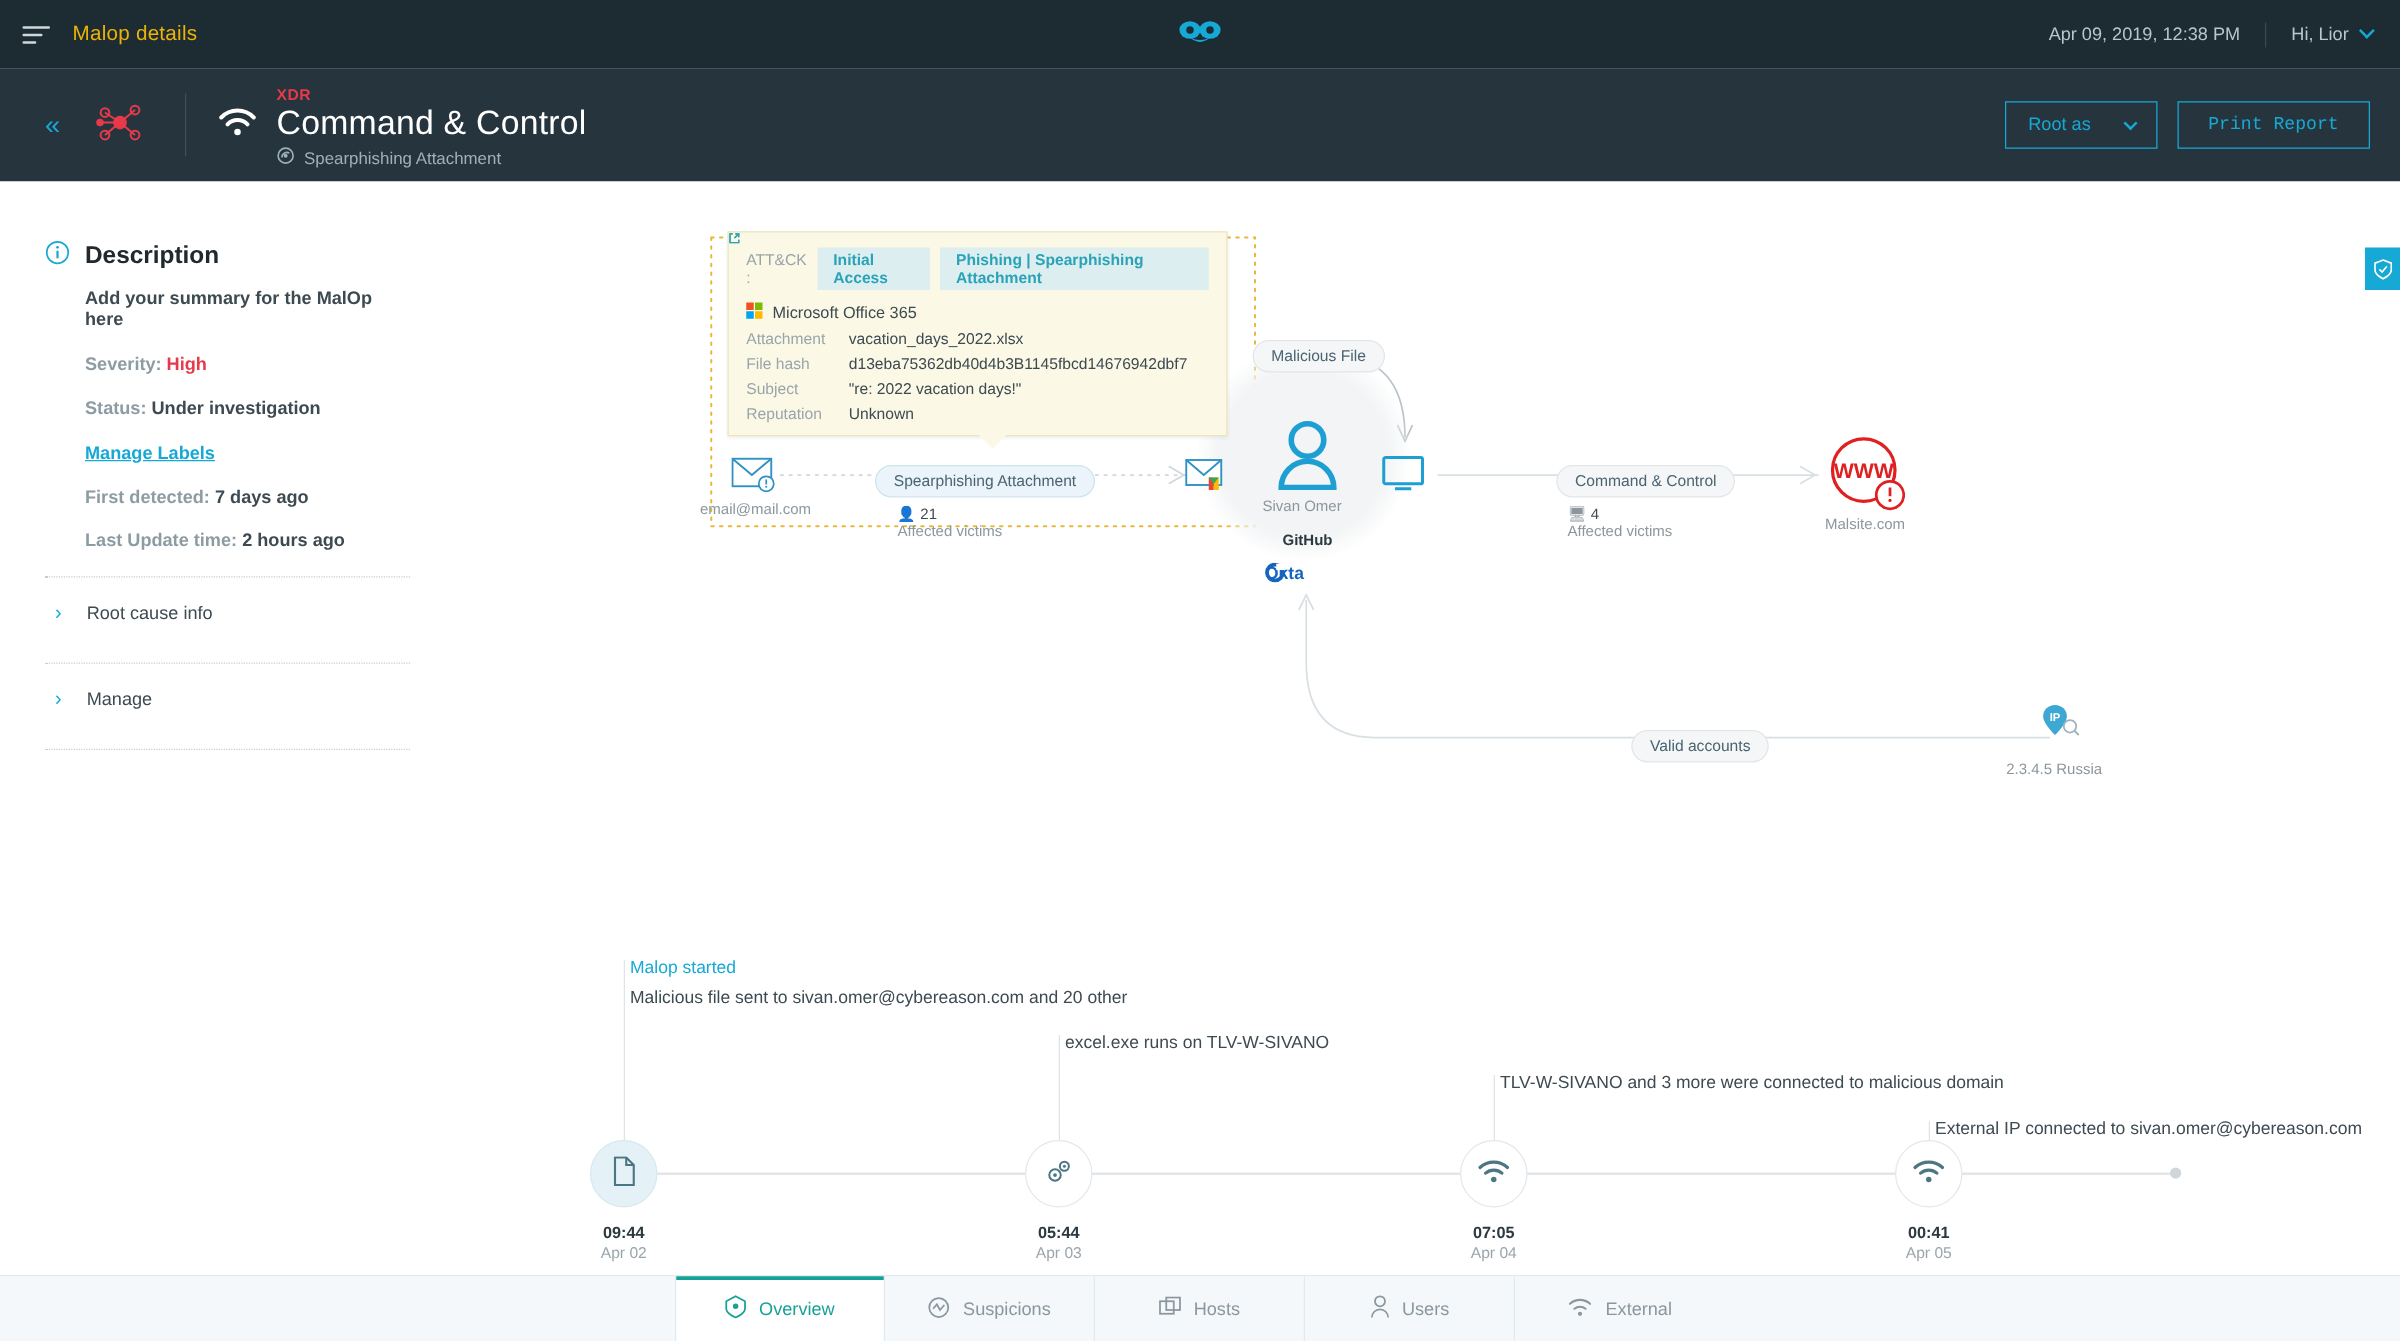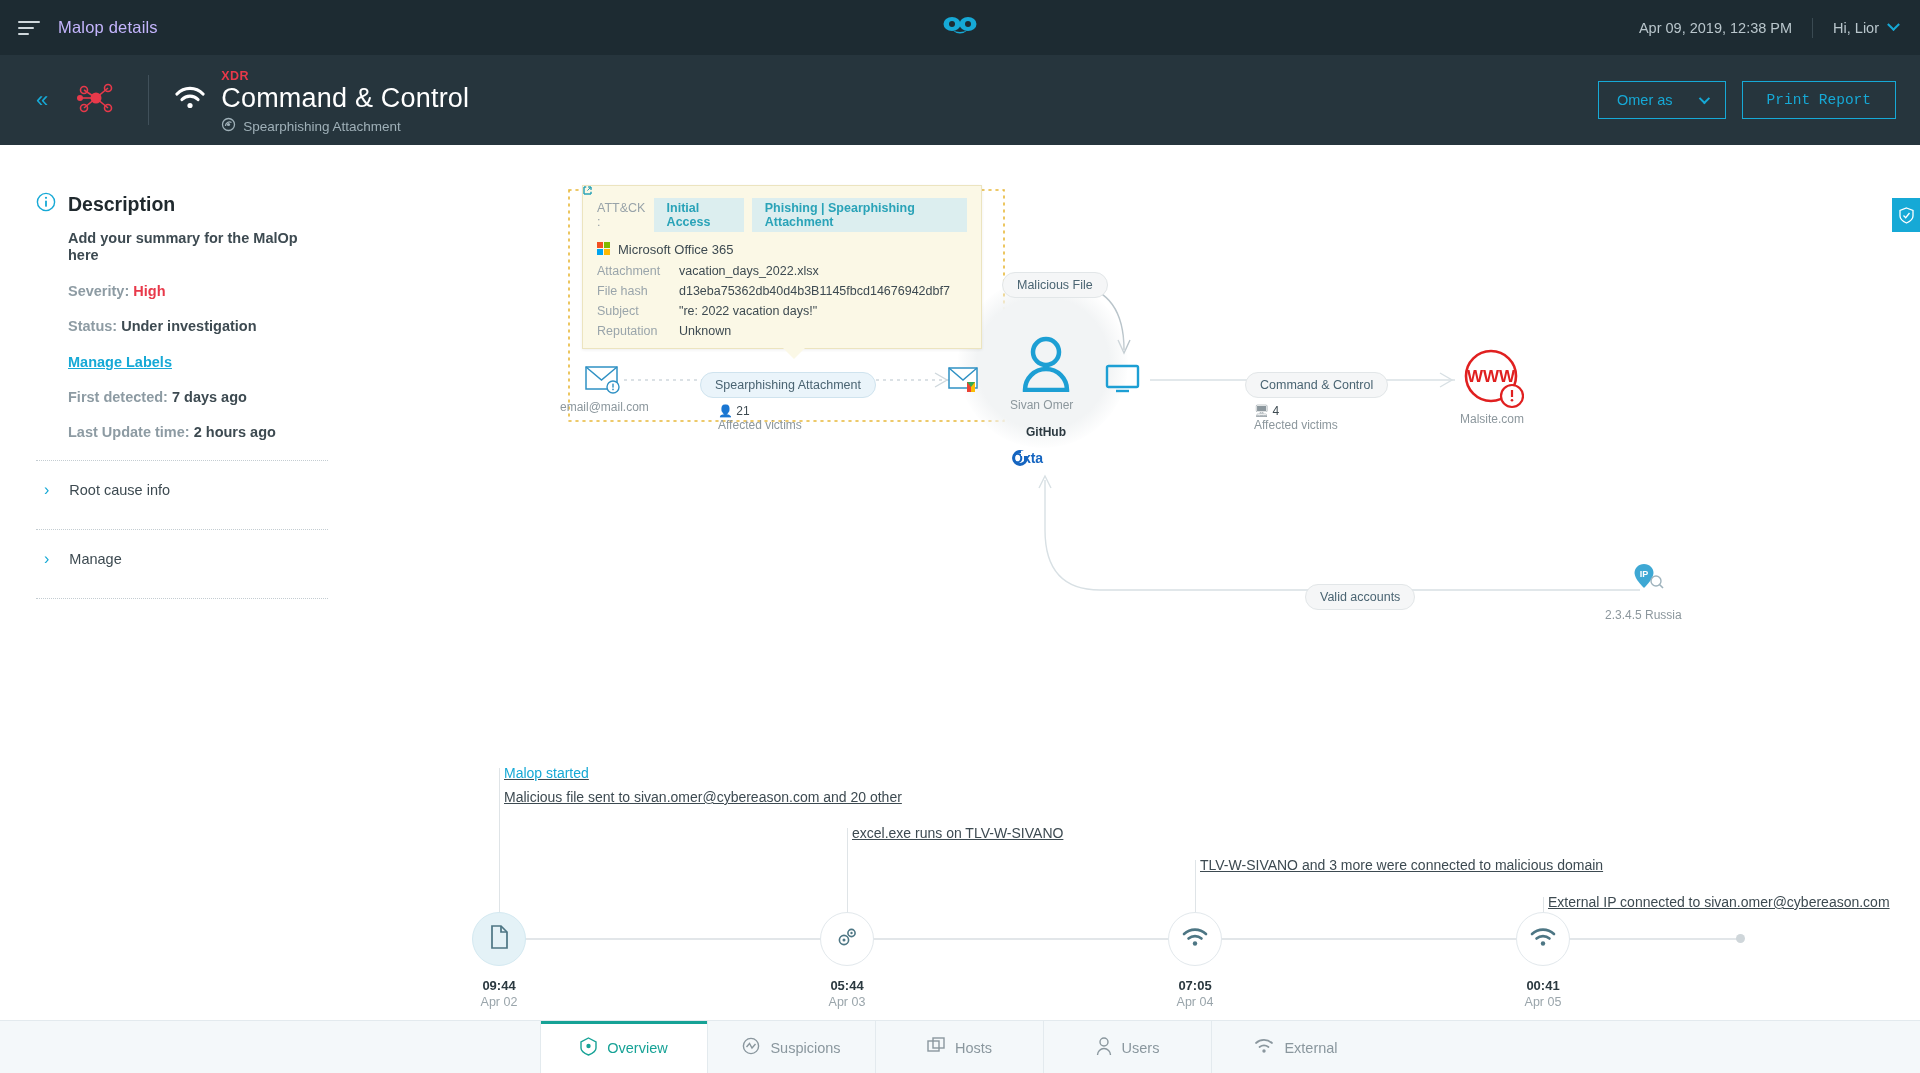--- a/index.html
+++ b/index.html
@@ -15,21 +15,21 @@
   .topbar {
     position: absolute; top: 0; left: 0; width: 1920px; height: 55px;
     background: #1d2b32; display: flex; align-items: center;
   }
   .topbar-left { display: flex; align-items: center; gap: 18px; padding-left: 18px; }
   .hamburger { width: 22px; height: 16px; position: relative; cursor: pointer; }
   .hamburger i { position: absolute; left: 0; height: 2.5px; background: #cfd8dc; border-radius: 1px; }
   .hamburger i:nth-child(1) { top: 1px; width: 22px; }
   .hamburger i:nth-child(2) { top: 7px; width: 16px; }
   .hamburger i:nth-child(3) { top: 13px; width: 11px; }
-  .topbar-title { color: #c4b5fd; font-size: 16.5px; letter-spacing: .2px; }
+  .topbar-title { color: #eab308; font-size: 16.5px; letter-spacing: .2px; }
 
   .logo-owl { position: absolute; left: 50%; transform: translateX(-50%); top: 14px; }
 
   .topbar-right {
     position: absolute; right: 22px; top: 0; height: 55px;
     display: flex; align-items: center; gap: 0; color: #b9c6cc; font-size: 14.5px;
   }
   .topbar-date { padding-right: 20px; }
   .topbar-sep { width: 1px; height: 20px; background: #3a4a52; }
   .topbar-user { padding-left: 20px; display: flex; align-items: center; gap: 10px; cursor: pointer; }
@@ -119,21 +119,21 @@
   .victims { position: absolute; font-size: 12px; color: #8c979d; white-space: nowrap; }
   .victims b { color: #3d4a51; font-weight: normal; }
 
   .glow-circle {
     position: absolute; width: 170px; height: 170px; border-radius: 50%;
     background: radial-gradient(circle, #f2f4f5 55%, rgba(242,244,245,0) 72%);
   }
 
   
   .timeline { position: absolute; left: 0; top: 620px; width: 1920px; height: 380px; }
-  .tl-note { position: absolute; font-size: 14px; color: #3d4a51; white-space: nowrap; text-decoration: underline; }
+  .tl-note { position: absolute; font-size: 14px; color: #3d4a51; white-space: nowrap; }
   .tl-note .start { color: #16a9d6; display: block; margin-bottom: 8px; }
   .tl-stem { position: absolute; width: 1px; background: #dfe4e7; }
   .tl-axis { position: absolute; left: 500px; top: 318px; width: 1240px; height: 2px; background: #e2e6e9; }
   .tl-dot-end { position: absolute; left: 1736px; top: 314px; width: 9px; height: 9px; border-radius: 50%; background: #cfd6da; }
   .tl-node { position: absolute; width: 54px; height: 54px; border-radius: 50%; background: #fff;
     border: 1px solid #e2e8ec; display: flex; align-items: center; justify-content: center; cursor: pointer; }
   .tl-node.active { background: #e4f2f7; border-color: #d4e9f1; }
   .tl-time { position: absolute; text-align: center; width: 90px; font-size: 13px; color: #2b3940; font-weight: bold; }
   .tl-date { position: absolute; text-align: center; width: 90px; font-size: 12.5px; color: #9aa5ab; }
 
@@ -222,21 +222,21 @@
           <path d="M4.5 9 A4 4 0 0 1 10.5 5.5" fill="none" stroke="#9fb0b8" stroke-width="1.3"></path>
           <circle cx="7.5" cy="7.5" r="1.6" fill="#9fb0b8"></circle>
         </svg>
       </span>
       <span>Spearphishing Attachment</span>
     </div>
   </div>
 
   <div class="subheader-actions">
     <button class="btn-outline">
-      <span>Omer as</span>
+      <span>Root as</span>
       <span class="chev-sm"></span>
     </button>
     <button class="btn-outline plain">
       <span>Print Report</span>
     </button>
   </div>
 </div>
 
 <div class="shield-tab">
   <svg width="15" height="17" viewBox="0 0 15 17">

